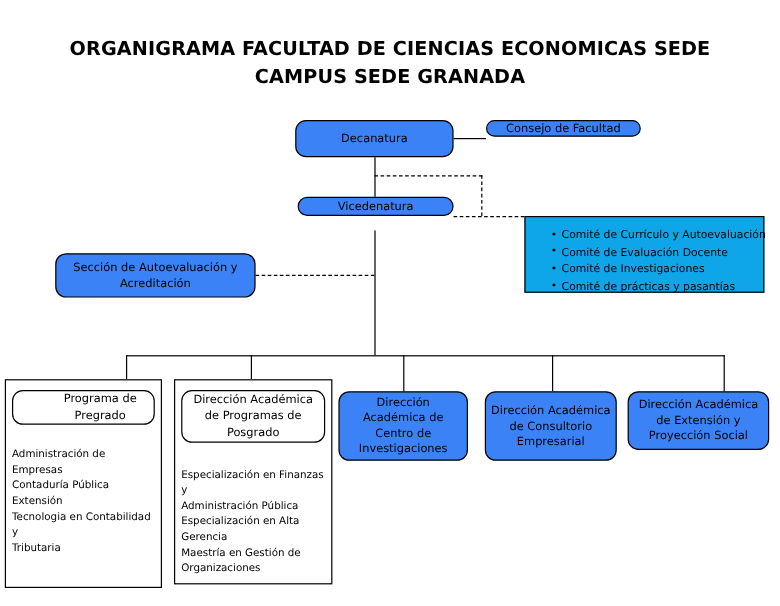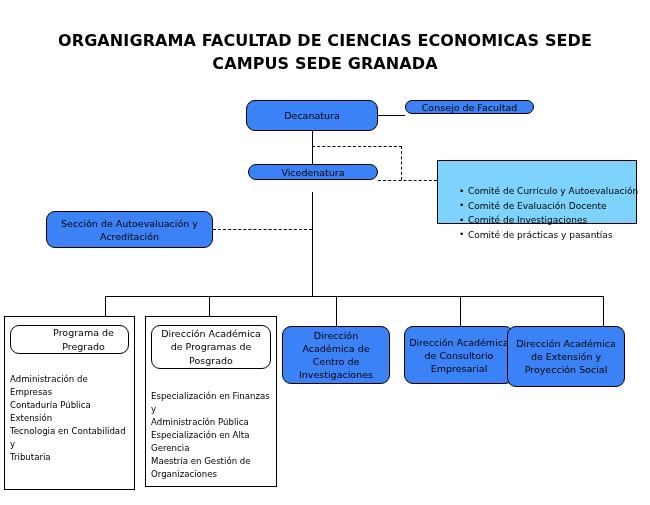--- a/index.html
+++ b/index.html
@@ -44,24 +44,25 @@
     line-height: 13px;
     padding: 2px 4px;
   }
   .rounded { border-radius: 9px; }
 
   
   .committee {
     position: absolute;
     box-sizing: border-box;
     border: 1.5px solid #000000;
-    background: #7dd3fc;
-    padding: 23px 9px 7px 11px;
+    background: #0ea5e9;
+    padding: 8px 9px 7px 11px;
     font-size: 9px;
     line-height: 14.5px;
+    margin-top: 20px;
   }
   .committee ul {
     margin: 0;
     padding: 0 0 0 10px;
     list-style: none;
   }
   .committee li {
     position: relative;
     padding-left: 9px;
     white-space: nowrap;
@@ -224,18 +225,18 @@
 Organizaciones</div>
 
   <div class="box rounded" style="left:282px; top:326px; width:108px; height:58px;">
     <span>Dirección Académica de Centro de Investigaciones</span>
   </div>
 
   <div class="box rounded" style="left:404px; top:326px; width:110px; height:58px;">
     <span>Dirección Académica de Consultorio Empresarial</span>
   </div>
 
-  <div class="box rounded" style="left:507px; top:326px; width:118px; height:61px;">
+  <div class="box rounded" style="left:523px; top:326px; width:118px; height:49px;">
     <span>Dirección Académica de Extensión y Proyección Social</span>
   </div>
 
 
 </div>
 
 </body></html>

